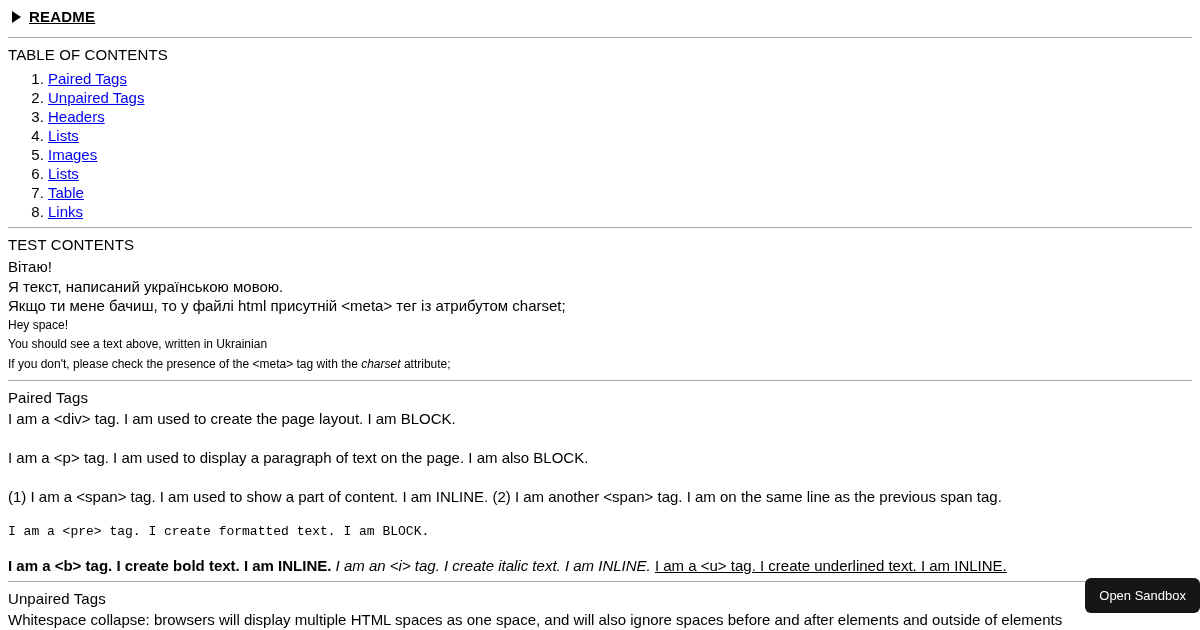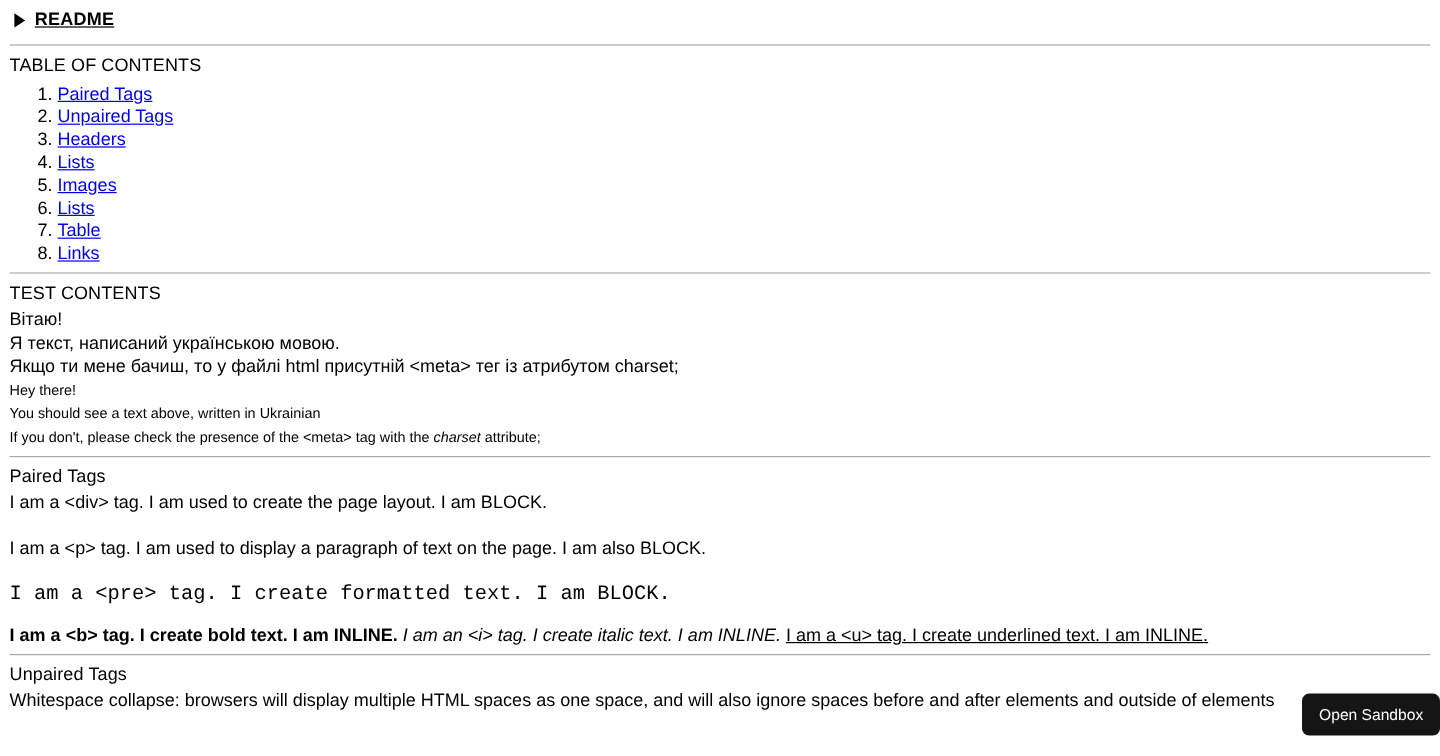--- a/index.html
+++ b/index.html
@@ -95,21 +95,21 @@
 
   
   .para {
     font-size: 15px;
     line-height: 18px;
     margin: 0 0 21px 0;
   }
   .para.tight { margin-bottom: 18px; }
   .pre-line {
     font-family: "Liberation Mono", "DejaVu Sans Mono", monospace;
-    font-size: 17px;
+    font-size: 13px;
     line-height: 15px;
     margin: 12px 0 18px 0;
     white-space: pre;
   }
   .mix-line {
     font-size: 15px;
     line-height: 18px;
     margin: 0;
     white-space: nowrap;
   }
@@ -166,31 +166,32 @@
     </ol>
   </div>
 
   <hr class="rule">
 
   <div>
     <div class="section-heading">TEST CONTENTS</div>
     <p class="uk-line">Вітаю!</p>
     <p class="uk-line">Я текст, написаний українською мовою.</p>
     <p class="uk-line">Якщо ти мене бачиш, то у файлі html присутній &lt;meta&gt; тег із атрибутом charset;</p>
-    <p class="en-line">Hey there!</p>
+    <p class="en-line">Hey space!</p>
     <p class="en-line">You should see a text above, written in Ukrainian</p>
     <p class="en-line"><span>If you don't, please check the presence of the &lt;meta&gt; tag with the </span><i>charset</i><span> attribute;</span></p>
   </div>
 
   <hr class="rule">
 
   <div>
     <div class="section-heading">Paired Tags</div>
     <p class="para">I am a &lt;div&gt; tag. I am used to create the page layout. I am BLOCK.</p>
     <p class="para">I am a &lt;p&gt; tag. I am used to display a paragraph of text on the page. I am also BLOCK.</p>
+    <p class="para tight">(1) I am a &lt;span&gt; tag. I am used to show a part of content. I am INLINE. (2) I am another &lt;span&gt; tag. I am on the same line as the previous span tag.</p>
     <div class="pre-line">I am a &lt;pre&gt; tag. I create formatted text. I am BLOCK.</div>
     <p class="mix-line"><span class="b">I am a &lt;b&gt; tag. I create bold text. I am INLINE.</span><span>&nbsp;</span><span class="i">I am an &lt;i&gt; tag. I create italic text. I am INLINE.</span><span>&nbsp;</span><span class="u">I am a &lt;u&gt; tag. I create underlined text. I am INLINE.</span></p>
   </div>
 
   <hr class="rule">
 
   <div>
     <div class="section-heading">Unpaired Tags</div>
     <p class="body-line">Whitespace collapse: browsers will display multiple HTML spaces as one space, and will also ignore spaces before and after elements and outside of elements</p>
   </div>

